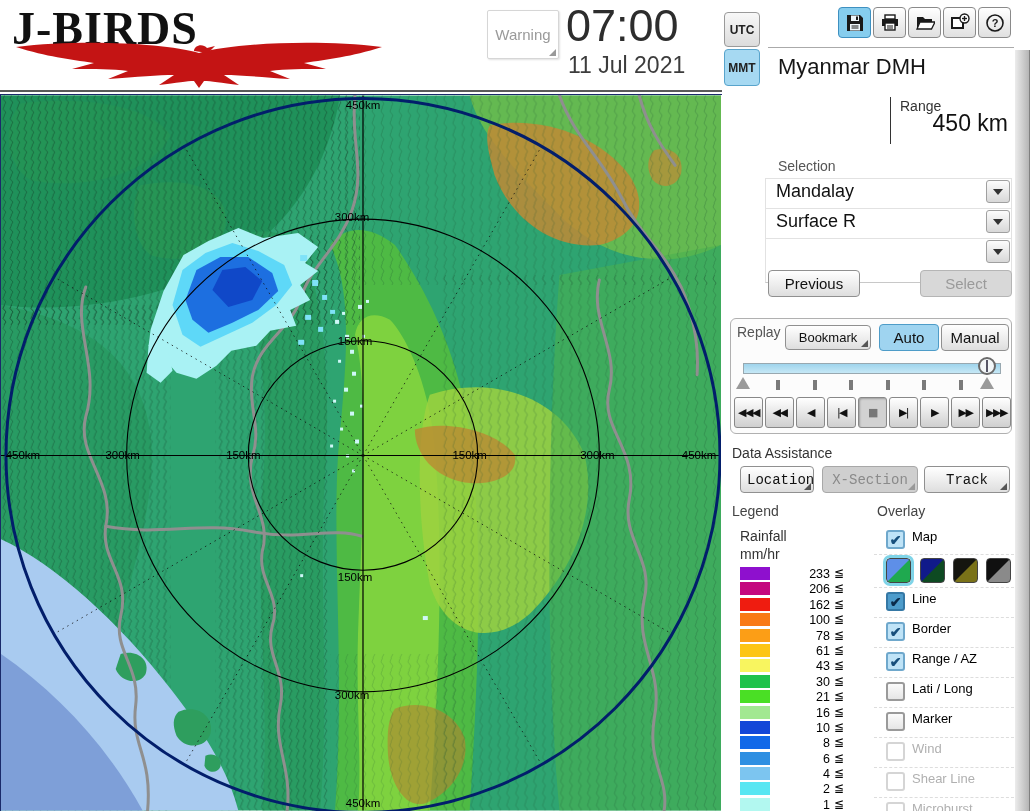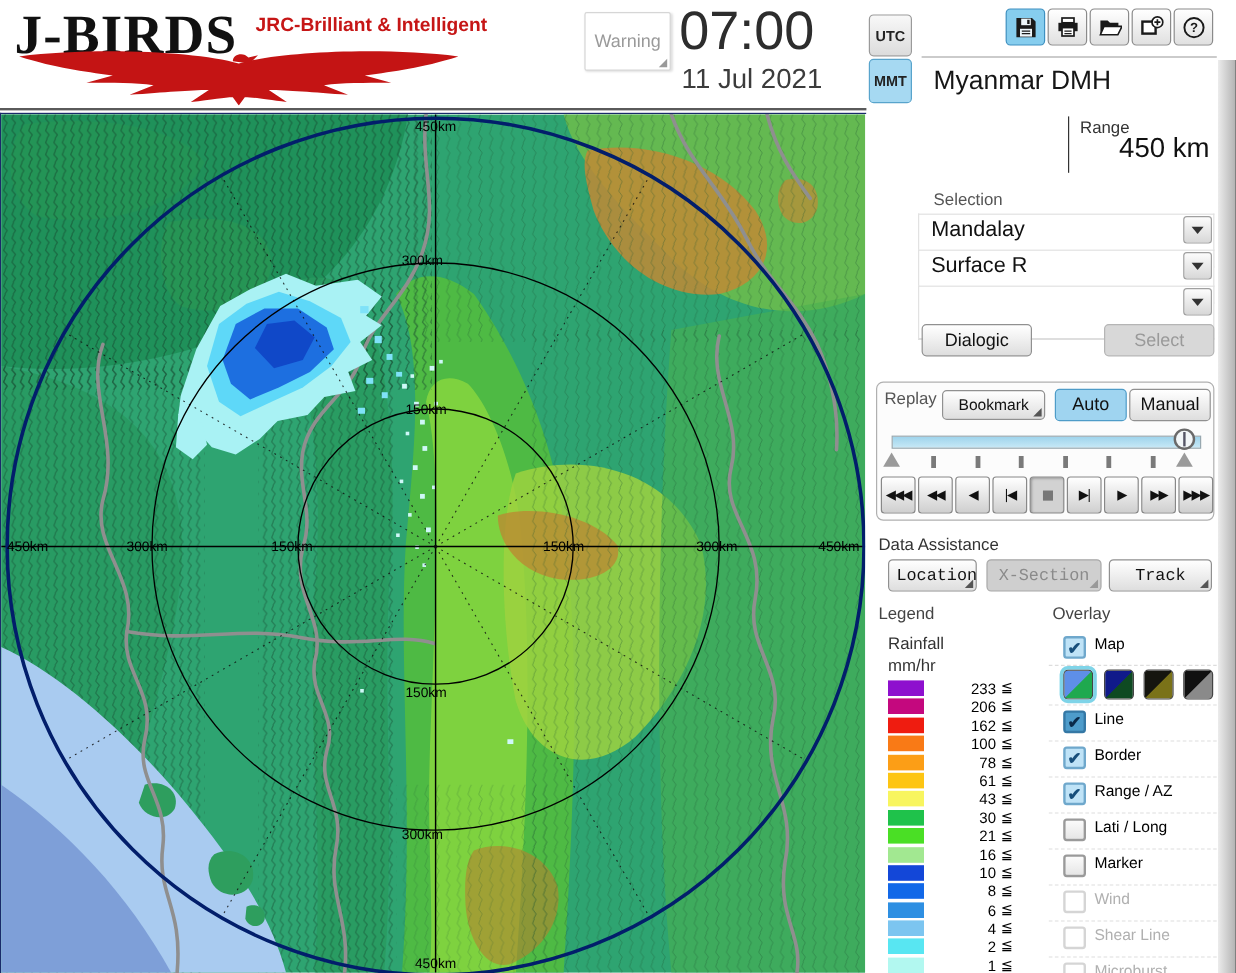--- a/index.html
+++ b/index.html
@@ -134,21 +134,20 @@
               border-left:1px solid #fff;border-right:1px solid #808080;box-sizing:border-box;}
 </style>
 </head>
 <body>
 
 <div id="app">
 
   <div id="header" class="abs">
     <div id="logo-title" class="abs">J-BIRDS</div>
     <div id="logo-tag" class="abs">
-      <div>JRC-Brilliant &amp; Intelligent</div>
     </div>
     <svg id="eagle" class="abs" width="378" height="48" viewBox="0 0 378 48">
       <path fill="#c41414" d="M189,13 C155,3 70,-1 6,7 C38,17 58,19 84,23 L62,29 C86,29 102,29 118,31 L98,39 C128,37 148,35 164,35 L149,45 C167,43 177,41 184,41 L189,48 L194,41 C201,41 211,43 229,45 L214,35 C230,35 250,37 280,39 L260,31 C276,29 292,29 316,29 L294,23 C320,19 340,17 372,7 C308,-1 223,3 189,13 Z"></path>
       <path fill="#c41414" d="M184,11 C184,5 193,3 197,8 L205,6 L198,13 Z"></path>
     </svg>
     <div id="warning-btn" class="abs">
       <span>Warning</span>
       <span class="corner-tri dim"></span>
     </div>
     <div id="clock-time" class="abs">07:00</div>
@@ -368,21 +367,21 @@
           <span class="dd-caret"></span>
         </button>
     </div>
     <div class="dd-row abs" style="top:148px;">
       <span class="dd-text"></span>
       <button class="dd-arrow-btn">
           <span class="dd-caret"></span>
         </button>
     </div>
 
-    <button id="previous-btn" class="pbtn">Dialogic</button>
+    <button id="previous-btn" class="pbtn">Previous</button>
     <button id="select-btn" class="pbtn">Select</button>
 
     <div id="replay-box" class="abs">
       <div id="replay-label" class="abs">Replay</div>
       <button id="bookmark-btn" class="pbtn">
         <span>Bookmark</span>
         <span class="corner-tri"></span>
       </button>
       <button id="auto-btn" class="pbtn">Auto</button>
       <button id="manual-btn" class="pbtn">Manual</button>

